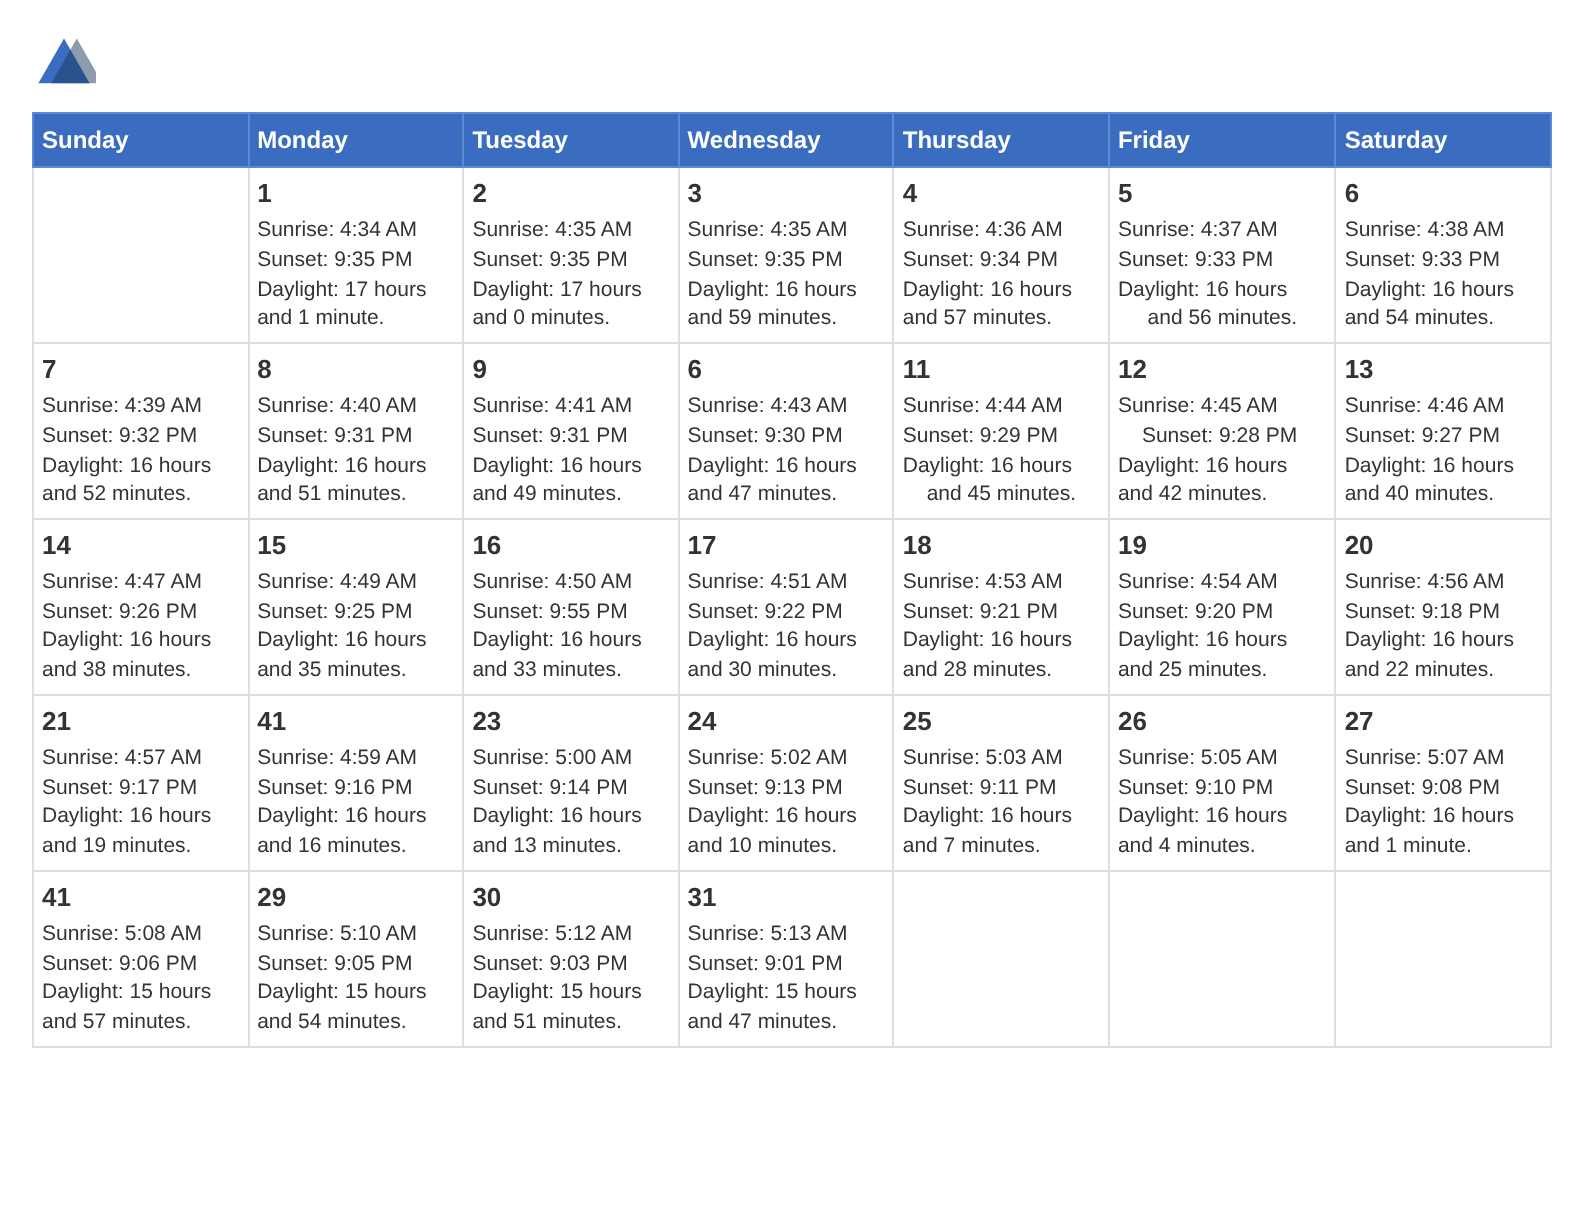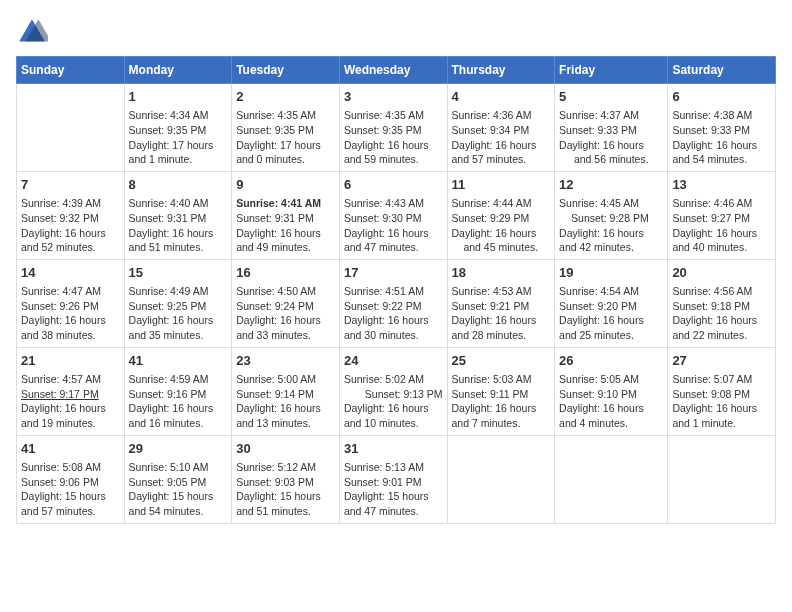--- a/index.html
+++ b/index.html
@@ -186,21 +186,21 @@
             <span class="day-number">8</span>
             <span style="display: block;">Sunrise: 4:40 AM</span>
             <span style="display: block;">Sunset: 9:31 PM</span>
             <span style="display: block;">Daylight: 16 hours</span>
             <span style="display: block;">and 51 minutes.</span>
           </div>
         </td>
         <td>
           <div class="cell-content">
             <span class="day-number">9</span>
-            <span style="display: block; font-weight: bold;">Sunrise: 4:41 AM</span>
+            <span style="display: block;">Sunrise: 4:41 AM</span>
             <span style="display: block;">Sunset: 9:31 PM</span>
             <span style="display: block;">Daylight: 16 hours</span>
             <span style="display: block;">and 49 minutes.</span>
           </div>
         </td>
         <td>
           <div class="cell-content">
             <span class="day-number">6</span>
             <span style="display: block;">Sunrise: 4:43 AM</span>
             <span style="display: block;">Sunset: 9:30 PM</span>
@@ -252,21 +252,21 @@
             <span style="display: block;">Sunrise: 4:49 AM</span>
             <span style="display: block;">Sunset: 9:25 PM</span>
             <span style="display: block;">Daylight: 16 hours</span>
             <span style="display: block;">and 35 minutes.</span>
           </div>
         </td>
         <td>
           <div class="cell-content">
             <span class="day-number">16</span>
             <span style="display: block;">Sunrise: 4:50 AM</span>
-            <span style="display: block;">Sunset: 9:24 PM</span>
+            <span style="display: block;">Sunset: 9:55 PM</span>
             <span style="display: block;">Daylight: 16 hours</span>
             <span style="display: block;">and 33 minutes.</span>
           </div>
         </td>
         <td>
           <div class="cell-content">
             <span class="day-number">17</span>
             <span style="display: block;">Sunrise: 4:51 AM</span>
             <span style="display: block;">Sunset: 9:22 PM</span>
             <span style="display: block;">Daylight: 16 hours</span>
@@ -299,21 +299,21 @@
             <span style="display: block;">Daylight: 16 hours</span>
             <span style="display: block;">and 22 minutes.</span>
           </div>
         </td>
       </tr>
       <tr>
         <td>
           <div class="cell-content">
             <span class="day-number">21</span>
             <span style="display: block;">Sunrise: 4:57 AM</span>
-            <span style="display: block; text-decoration: underline;">Sunset: 9:17 PM</span>
+            <span style="display: block;">Sunset: 9:17 PM</span>
             <span style="display: block;">Daylight: 16 hours</span>
             <span style="display: block;">and 19 minutes.</span>
           </div>
         </td>
         <td>
           <div class="cell-content">
             <span class="day-number">41</span>
             <span style="display: block;">Sunrise: 4:59 AM</span>
             <span style="display: block;">Sunset: 9:16 PM</span>
             <span style="display: block;">Daylight: 16 hours</span>
@@ -326,21 +326,21 @@
             <span style="display: block;">Sunrise: 5:00 AM</span>
             <span style="display: block;">Sunset: 9:14 PM</span>
             <span style="display: block;">Daylight: 16 hours</span>
             <span style="display: block;">and 13 minutes.</span>
           </div>
         </td>
         <td>
           <div class="cell-content">
             <span class="day-number">24</span>
             <span style="display: block;">Sunrise: 5:02 AM</span>
-            <span style="display: block; text-align: right;">Sunset: 9:13 PM</span>
+            <span style="display: block;">Sunset: 9:13 PM</span>
             <span style="display: block;">Daylight: 16 hours</span>
             <span style="display: block;">and 10 minutes.</span>
           </div>
         </td>
         <td>
           <div class="cell-content">
             <span class="day-number">25</span>
             <span style="display: block;">Sunrise: 5:03 AM</span>
             <span style="display: block;">Sunset: 9:11 PM</span>
             <span style="display: block;">Daylight: 16 hours</span>

